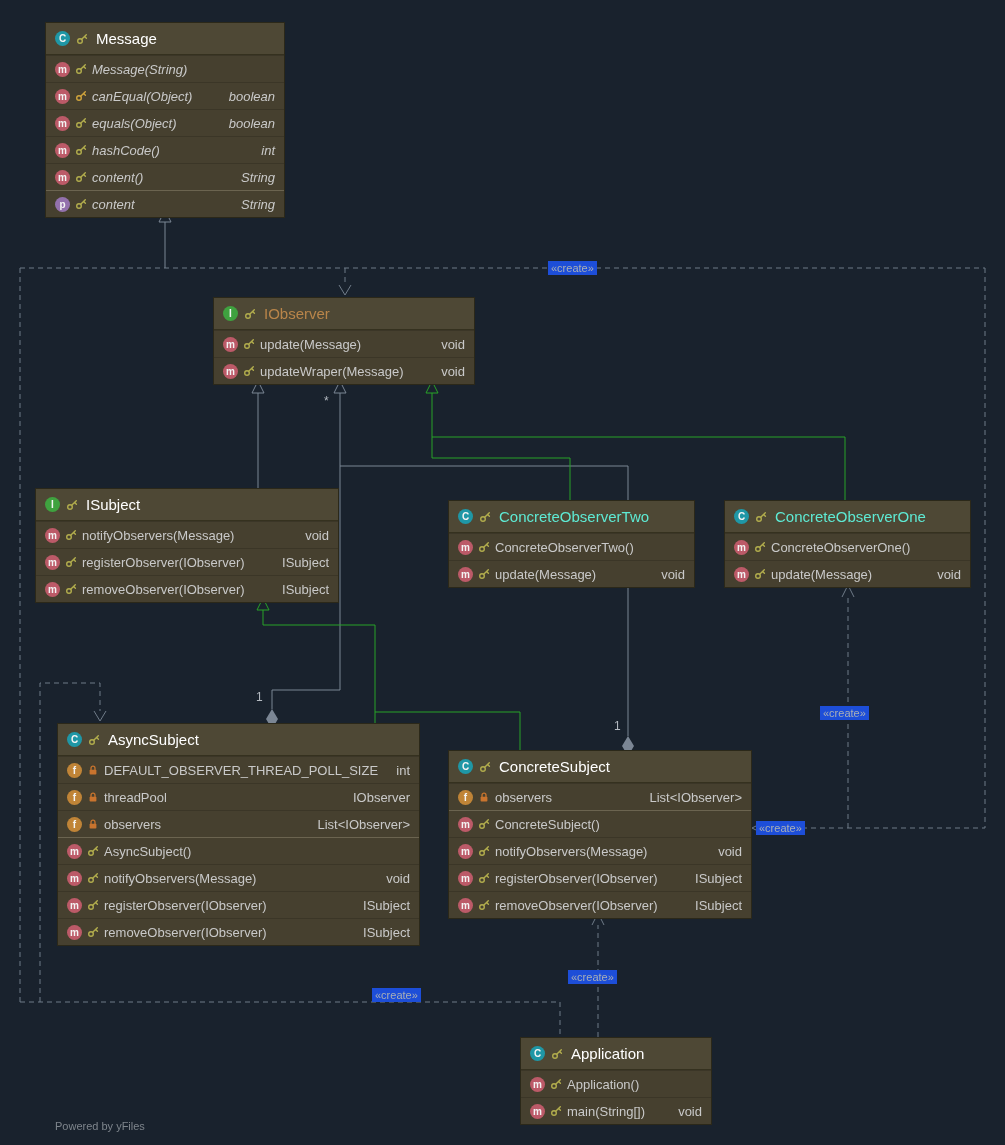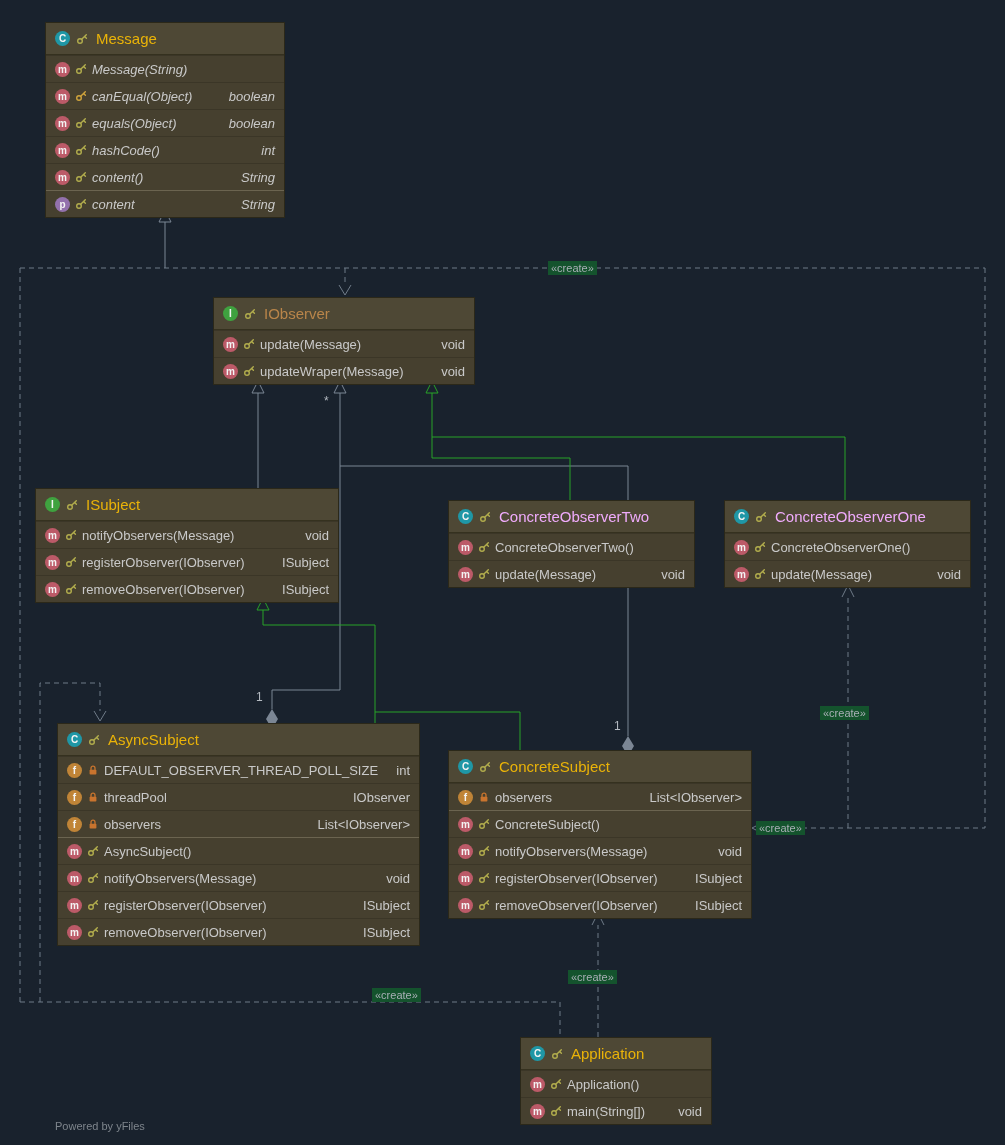--- a/index.html
+++ b/index.html
@@ -3,40 +3,40 @@
 <meta charset="utf-8">
 <style>
   html,body{margin:0;padding:0;background:#10161d;}
   #stage{position:relative;width:1005px;height:1145px;background:#19222d;overflow:hidden;
          font-family:"Liberation Sans",sans-serif;}
   #edges{position:absolute;left:0;top:0;z-index:1;}
   .uml{position:absolute;z-index:2;background:#46402f;border:1px solid #2b2819;}
   .hdr{display:flex;align-items:center;gap:6px;height:31px;padding:0 9px;background:#4e4835;
        font-size:15px;border-bottom:1px solid #35311f;}
   .title{margin-left:2px;white-space:nowrap;}
-  .tblue{color:#eab308;}
+  .tblue{color:#ffffff;}
   .torange{color:#b9854a;}
-  .tdark{color:#f0abfc;}
+  .tdark{color:#5eead4;}
   .row{display:flex;align-items:center;gap:5px;height:26px;padding:0 9px;border-top:1px solid #3b3627;
        font-size:13px;color:#c9c9c9;white-space:nowrap;}
   .row:first-of-type{border-top:none;}
   .row.sect{border-top:1px solid #6b6450;}
   .row .type{margin-left:auto;padding-left:10px;}
   .ital .name,.ital .type{font-style:italic;}
   .ci{flex:0 0 15px;width:15px;height:15px;border-radius:50%;text-align:center;font-size:10px;
       font-weight:bold;line-height:15px;color:#f4f4f4;}
   .ci.c{background:#1f97a6;}
   .ci.i{background:#3fa23f;}
   .ci.m{background:#bc5a68;}
   .ci.f{background:#c08437;}
   .ci.p{background:#9371ad;}
   .mini{flex:0 0 12px;width:12px;height:12px;color:#b2ad4d;}
   .mini.gold{color:#d0a43c;}
   .mini.lock{color:#c9742e;}
-  .lbl{position:absolute;z-index:3;color:#a9afb6;font-size:11px;line-height:14px;background:#14532d;
+  .lbl{position:absolute;z-index:3;color:#a9afb6;font-size:11px;line-height:14px;background:#1d4ed8;
        padding:0 3px;white-space:nowrap;}
   .lbl.mult{background:transparent;padding:0;font-size:12px;color:#b4bac1;}
   .wm{position:absolute;left:8px;top:1120px;z-index:3;font-size:11px;color:#7e858c;margin-left:47px;}
 </style>
 </head>
 <body>
 
 <svg width="0" height="0" style="position:absolute">
   <defs>
     <g id="k">

